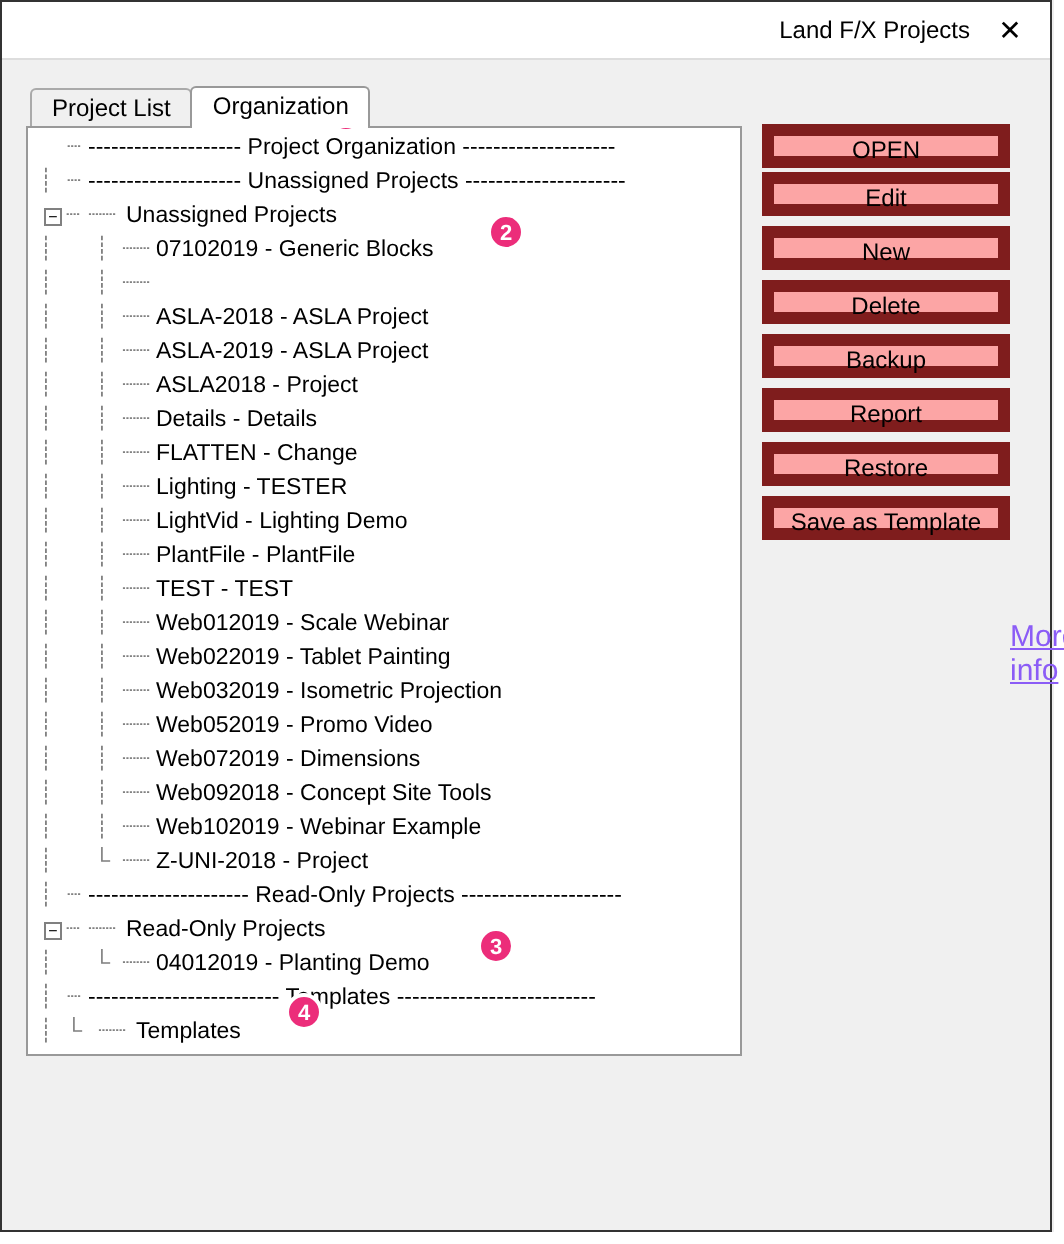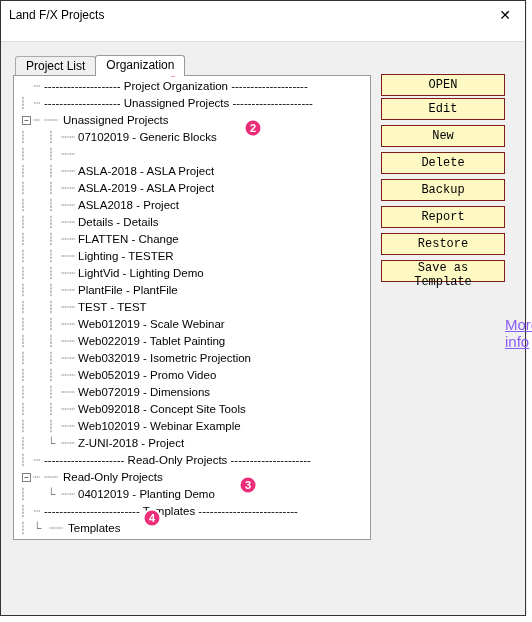--- a/index.html
+++ b/index.html
@@ -20,22 +20,22 @@
     background: #f0f0f0;
     position: relative;
     box-sizing: border-box;
   }
   .titlebar {
     height: 28px;
     background: #fff;
     border-bottom: 1px solid #ddd;
     display: flex;
     align-items: center;
-    justify-content: space-between;
-    padding: 0 0 12px 8px;
+    justify-content: flex-end;
+    padding: 0 0 0 8px;
   }
   .titlebar .title {
     font-size: 12px;
   }
   .titlebar .close {
     width: 40px;
     height: 28px;
     display: flex;
     align-items: center;
     justify-content: center;
@@ -136,24 +136,24 @@
     white-space: nowrap;
     color: #000;
   }
   .sep .dashes {
     color: #000;
     letter-spacing: 0px;
   }
   
   .btn {
     height: 22px;
-    border: 1px solid #7f1d1d;
-    background: #fef9c3;
+    border: 6px solid #7f1d1d;
+    background: #fca5a5;
     font-size: 12px;
-    font-family: Liberation Mono, monospace;
+    font-family: Liberation Sans, sans-serif;
     cursor: default;
     padding: 0 4px;
     margin-bottom: 2px;
     width: 124px;
     box-sizing: border-box;
   }
   .right-col .stack-bottom {
     display: flex;
     flex-direction: column;
     gap: 3px;

